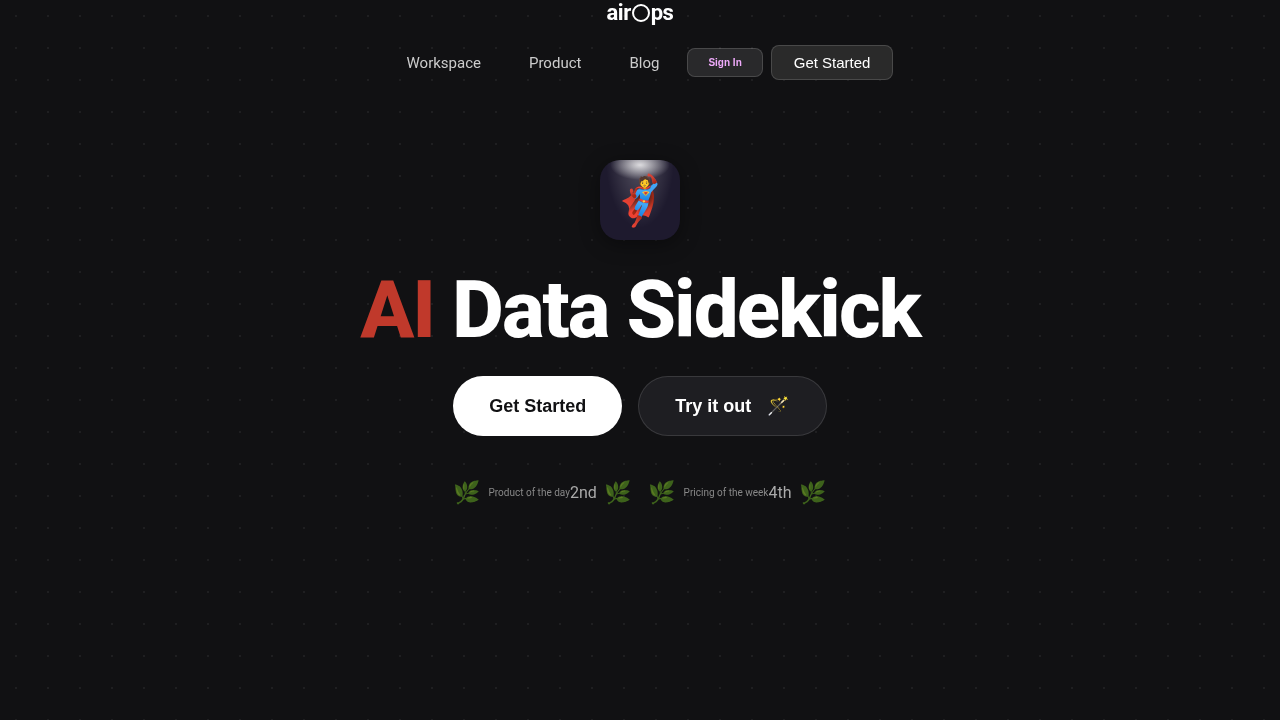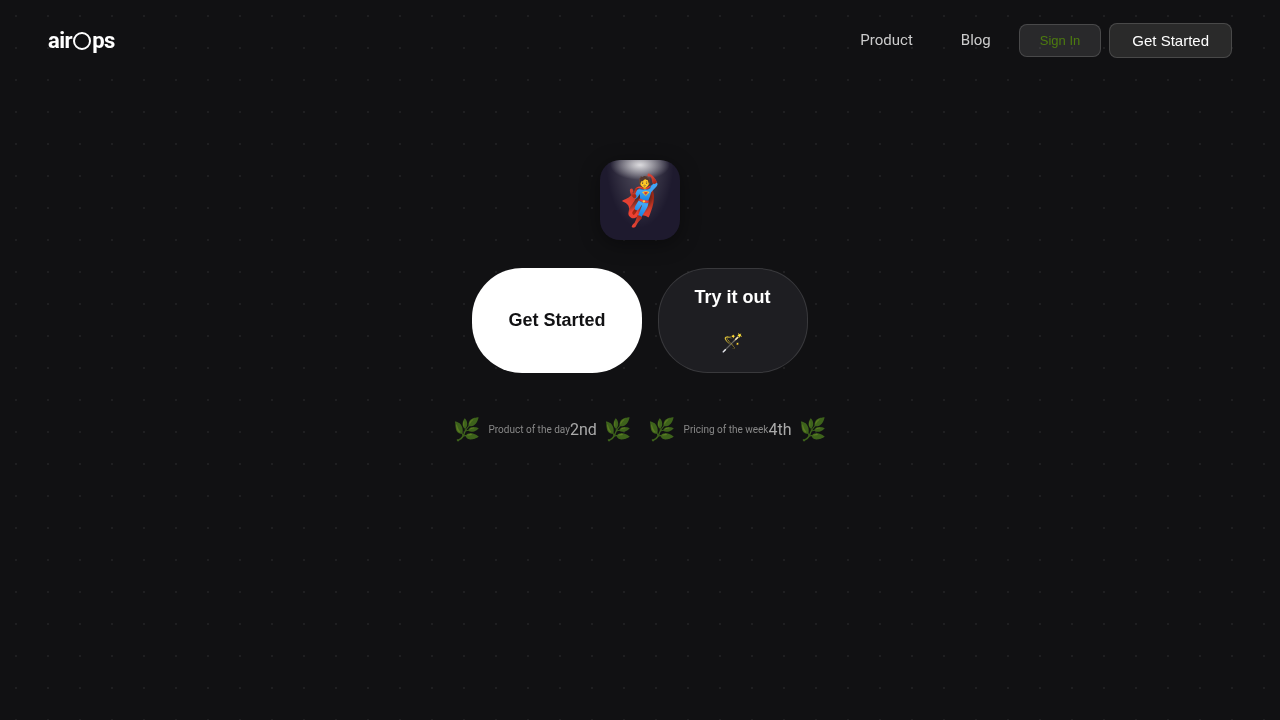--- a/index.html
+++ b/index.html
@@ -26,20 +26,21 @@
 
     
     nav {
       position: relative;
       z-index: 10;
       display: flex;
       align-items: center;
       justify-content: space-between;
       padding: 0 48px;
       height: 80px;
+      flex-direction: column;
     }
 
     .logo {
       font-size: 22px;
       font-weight: 700;
       color: #ffffff;
       letter-spacing: -0.5px;
     }
 
     .logo span {
@@ -67,27 +68,28 @@
     .nav-link {
       color: #cccccc;
       text-decoration: none;
       font-size: 15px;
       padding: 8px 20px;
       border-radius: 8px;
       cursor: pointer;
     }
 
     .nav-btn-signin {
-      color: #4d7c0f;
+      color: #f0abfc;
       background: rgba(255,255,255,0.1);
       border: 1px solid rgba(255,255,255,0.15);
       border-radius: 8px;
       padding: 8px 20px;
-      font-size: 13px;
-      cursor: pointer;
+      font-size: 10px;
+      cursor: pointer;
+      font-weight: bold;
     }
 
     .nav-btn-getstarted {
       color: #ffffff;
       background: #2a2a2a;
       border: 1px solid rgba(255,255,255,0.15);
       border-radius: 8px;
       padding: 8px 22px;
       font-size: 15px;
       cursor: pointer;
@@ -184,22 +186,21 @@
       background: #1e1e22;
       color: #ffffff;
       border: 1px solid rgba(255,255,255,0.12);
       border-radius: 50px;
       padding: 18px 36px;
       font-size: 18px;
       font-weight: 600;
       cursor: pointer;
       display: flex;
       align-items: center;
-      gap: 24px;
-      flex-direction: column;
+      gap: 16px;
     }
 
     
     .badges {
       display: flex;
       gap: 16px;
       align-items: center;
     }
 
     .badge {
@@ -241,20 +242,21 @@
     }
   </style>
 </head>
 <body>
 
 <nav>
   <div class="logo">
     air<span class="zero"></span>ps
   </div>
   <div class="nav-links">
+    <a class="nav-link">Workspace</a>
     <a class="nav-link">Product</a>
     <a class="nav-link">Blog</a>
     <button class="nav-btn-signin">Sign In</button>
     <button class="nav-btn-getstarted">Get Started</button>
   </div>
 </nav>
 
 <section class="hero">
 
   <div class="hero-icon">
@@ -262,20 +264,23 @@
     <span style="font-size: 48px; position: relative; z-index: 2;">🦸</span>
 
     <div style="
       position: absolute;
       inset: 0;
       background: radial-gradient(ellipse at 50% 0%, rgba(255,255,255,0.25) 0%, transparent 60%);
       pointer-events: none;
     "></div>
   </div>
 
+  <h1 class="hero-title">
+    <span class="ai-text">AI</span><span class="white-text"> Data Sidekick</span>
+  </h1>
 
 
   <div class="hero-buttons">
     <button class="btn-get-started">Get Started</button>
     <button class="btn-try-it-out">
       <span>Try it out</span>
       <span>🪄</span>
     </button>
   </div>
 

